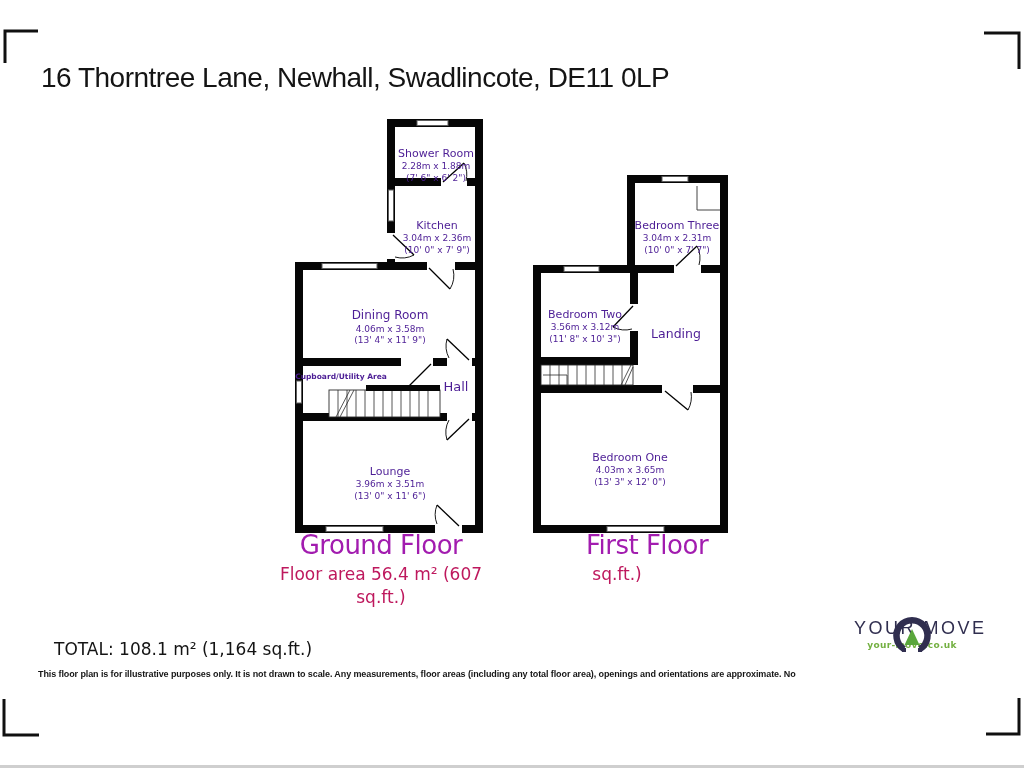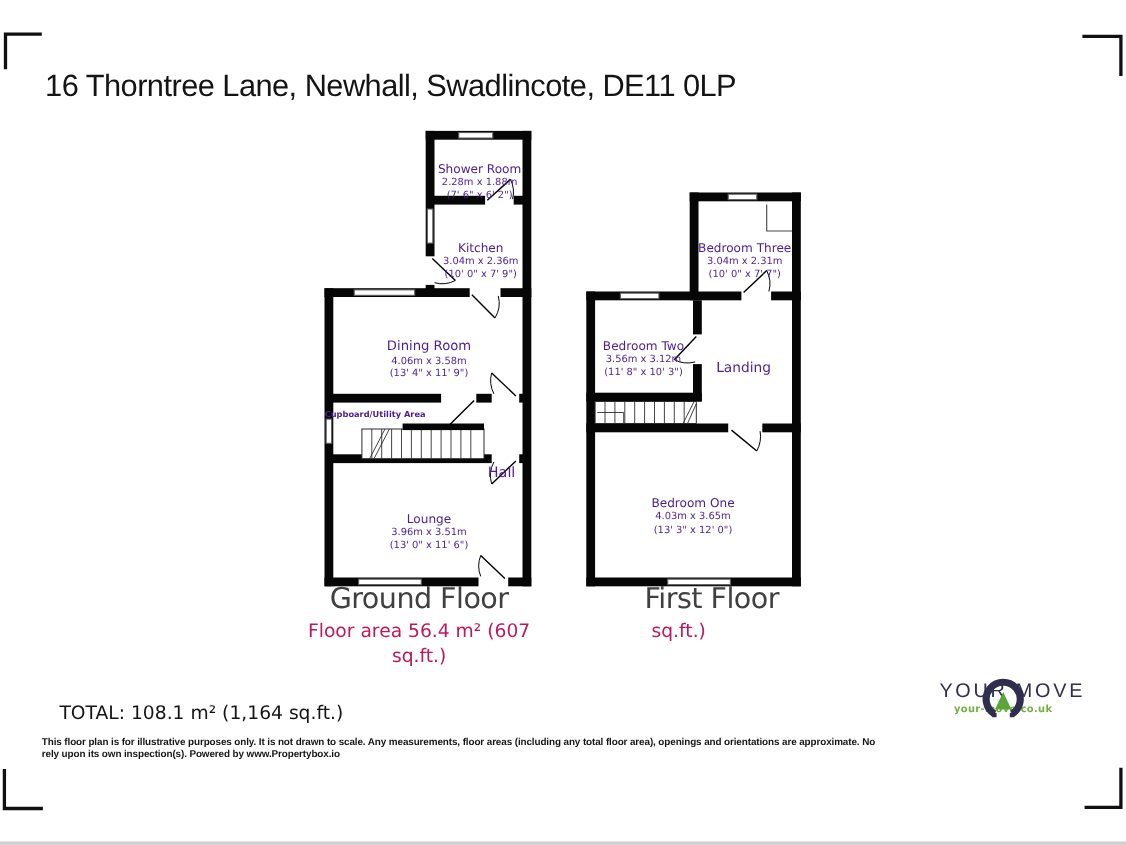--- a/index.html
+++ b/index.html
@@ -24,24 +24,24 @@
   .tread{fill:none;stroke:#2b2b2b;stroke-width:0.8;}
   .thin{fill:none;stroke:#444;stroke-width:1;}
   .crop{fill:none;stroke:#101010;stroke-width:3;}
   .room-label{
     position:absolute;transform:translate(-50%,-50%);
     text-align:center;line-height:1.3;white-space:nowrap;color:#4c1d95;
   }
   .room-name{font-size:11px;}
   .room-dim{font-size:9px;}
   .label-sm{font-size:7.5px;font-weight:bold;}
-  .label-md{font-size:13px;margin-top:44px;}
+  .label-md{font-size:13px;}
   .floor-title{
     position:absolute;transform:translateX(-50%);
-    font-size:26px;color:#404040;white-space:nowrap;letter-spacing:-0.5px;
+    font-size:26px;color:#a21caf;white-space:nowrap;letter-spacing:-0.5px;
   }
   .floor-area{
     position:absolute;transform:translateX(-50%);
     font-size:17px;text-align:center;line-height:1.35;color:#be185d;white-space:nowrap;
   }
   .total-line{left:54px;top:639px;font-size:17px;color:#141414;white-space:nowrap;}
   .disclaimer{left:38px;top:669px;font-size:9px;font-weight:bold;line-height:11px;
     color:#161616;letter-spacing:-0.1px;white-space:nowrap;
     font-family:"Liberation Sans",sans-serif;}
   .logo{left:854px;top:616px;width:116px;text-align:center;}
@@ -219,21 +219,20 @@
   <div>sq.ft.)</div>
 </div>
 <div class="floor-area" style="left:617px;top:563px;">
   <div>sq.ft.)</div>
 </div>
 
 <div class="abs total-line">TOTAL: 108.1 m² (1,164 sq.ft.)</div>
 
 <div class="abs disclaimer">
   <div>This floor plan is for illustrative purposes only. It is not drawn to scale. Any measurements, floor areas (including any total floor area), openings and orientations are approximate. No</div>
-  <div>rely upon its own inspection(s). Powered by www.Propertybox.io</div>
 </div>
 
 <div class="abs logo">
   <svg width="116" height="40" viewBox="0 0 116 40">
     <g>
       <path d="M48,34 h4 m12,0 h4" stroke="#302e4f" stroke-width="4" fill="none"></path>
       <path d="M50,33 A15.5,15.5 0 1 1 66,33" stroke="#302e4f" stroke-width="6.5" fill="none"></path>
     </g>
     <polygon points="58,13 50.5,29 65.5,29" fill="#5aa63c"></polygon>
   </svg>

